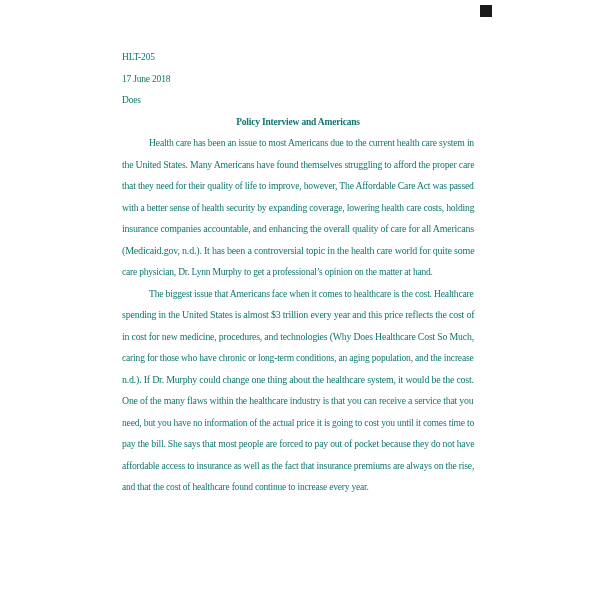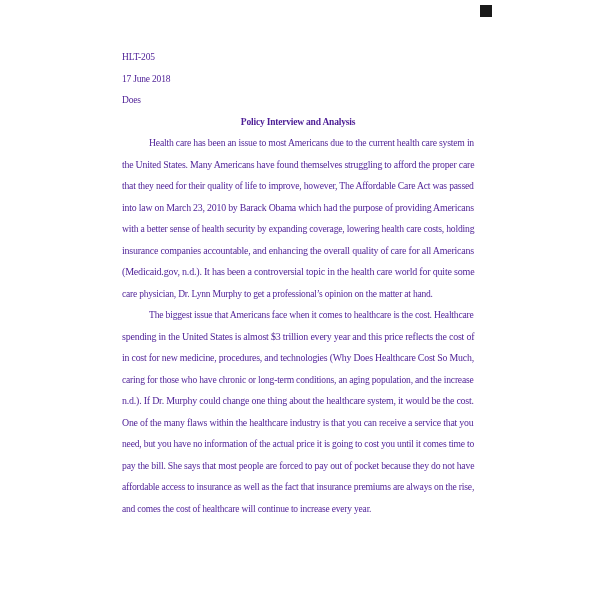--- a/index.html
+++ b/index.html
@@ -45,41 +45,40 @@
   }
   .line-text {
     display: inline-block;
     transform-origin: 0 50%;
     white-space: nowrap;
   }
 </style>
 </head>
 <body>
 
-<div class="canvas" style="color: #4c1d95;">
+<div class="canvas" style="color: #0f766e;">
   <div class="corner-mark" style="background: rgb(26, 26, 26);"></div>
   <div class="doc">
     <div class="line header-line">HLT-205</div>
     <div class="line header-line">17 June 2018</div>
     <div class="line header-line">Does</div>
-    <div class="line title-line">Policy Interview and Analysis</div>
+    <div class="line title-line">Policy Interview and Americans</div>
     <div id="paragraphs">
         <div class="line body-line indent"><span class="line-text" style="transform: scaleX(1.0188);">Health care has been an issue to most Americans due to the current health care system in</span></div>
         <div class="line body-line"><span class="line-text" style="transform: scaleX(1.0323);">the United States. Many Americans have found themselves struggling to afford the proper care</span></div>
         <div class="line body-line"><span class="line-text" style="transform: scaleX(1.0173);">that they need for their quality of life to improve, however, The Affordable Care Act was passed</span></div>
-        <div class="line body-line"><span class="line-text" style="transform: scaleX(1.0353);">into law on March 23, 2010 by Barack Obama which had the purpose of providing Americans</span></div>
         <div class="line body-line"><span class="line-text" style="transform: scaleX(1.0144);">with a better sense of health security by expanding coverage, lowering health care costs, holding</span></div>
         <div class="line body-line"><span class="line-text" style="transform: scaleX(1.0445);">insurance companies accountable, and enhancing the overall quality of care for all Americans</span></div>
         <div class="line body-line"><span class="line-text" style="transform: scaleX(1.0571);">(Medicaid.gov, n.d.). It has been a controversial topic in the health care world for quite some</span></div>
         <div class="line body-line"><span class="line-text">care physician, Dr. Lynn Murphy to get a professional’s opinion on the matter at hand.</span></div>
         <div class="line body-line indent"><span class="line-text" style="transform: scaleX(1.0125);">The biggest issue that Americans face when it comes to healthcare is the cost. Healthcare</span></div>
         <div class="line body-line"><span class="line-text" style="transform: scaleX(1.0476);">spending in the United States is almost $3 trillion every year and this price reflects the cost of</span></div>
         <div class="line body-line"><span class="line-text" style="transform: scaleX(1.0353);">in cost for new medicine, procedures, and technologies (Why Does Healthcare Cost So Much,</span></div>
         <div class="line body-line"><span class="line-text" style="transform: scaleX(1.0086);">caring for those who have chronic or long-term conditions, an aging population, and the increase</span></div>
         <div class="line body-line"><span class="line-text" style="transform: scaleX(1.0445);">n.d.). If Dr. Murphy could change one thing about the healthcare system, it would be the cost.</span></div>
         <div class="line body-line"><span class="line-text" style="transform: scaleX(1.0353);">One of the many flaws within the healthcare industry is that you can receive a service that you</span></div>
         <div class="line body-line"><span class="line-text" style="transform: scaleX(1.0086);">need, but you have no information of the actual price it is going to cost you until it comes time to</span></div>
         <div class="line body-line"><span class="line-text" style="transform: scaleX(1.0262);">pay the bill. She says that most people are forced to pay out of pocket because they do not have</span></div>
         <div class="line body-line"><span class="line-text" style="transform: scaleX(1.0144);">affordable access to insurance as well as the fact that insurance premiums are always on the rise,</span></div>
-        <div class="line body-line"><span class="line-text">and comes the cost of healthcare will continue to increase every year.</span></div>
+        <div class="line body-line"><span class="line-text">and that the cost of healthcare found continue to increase every year.</span></div>
       </div>
   </div>
 </div>
 
 </body></html>

